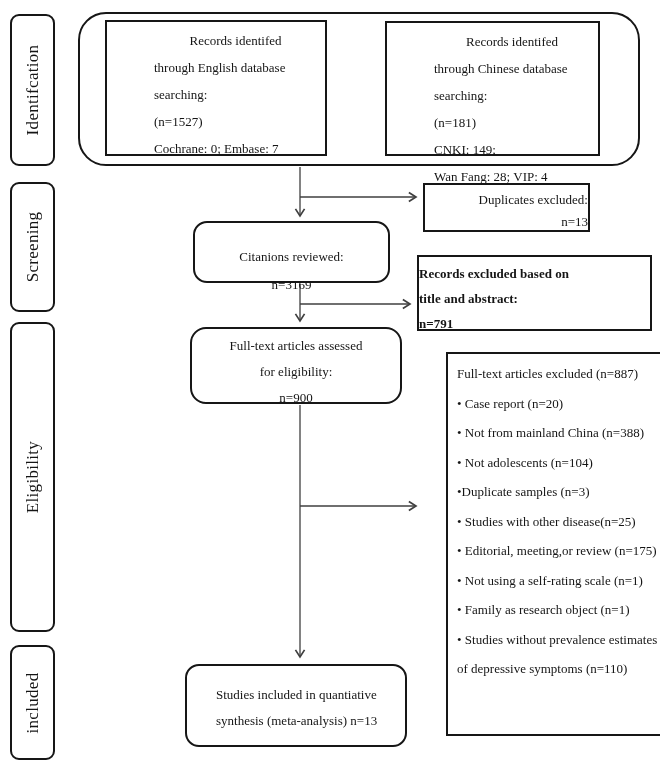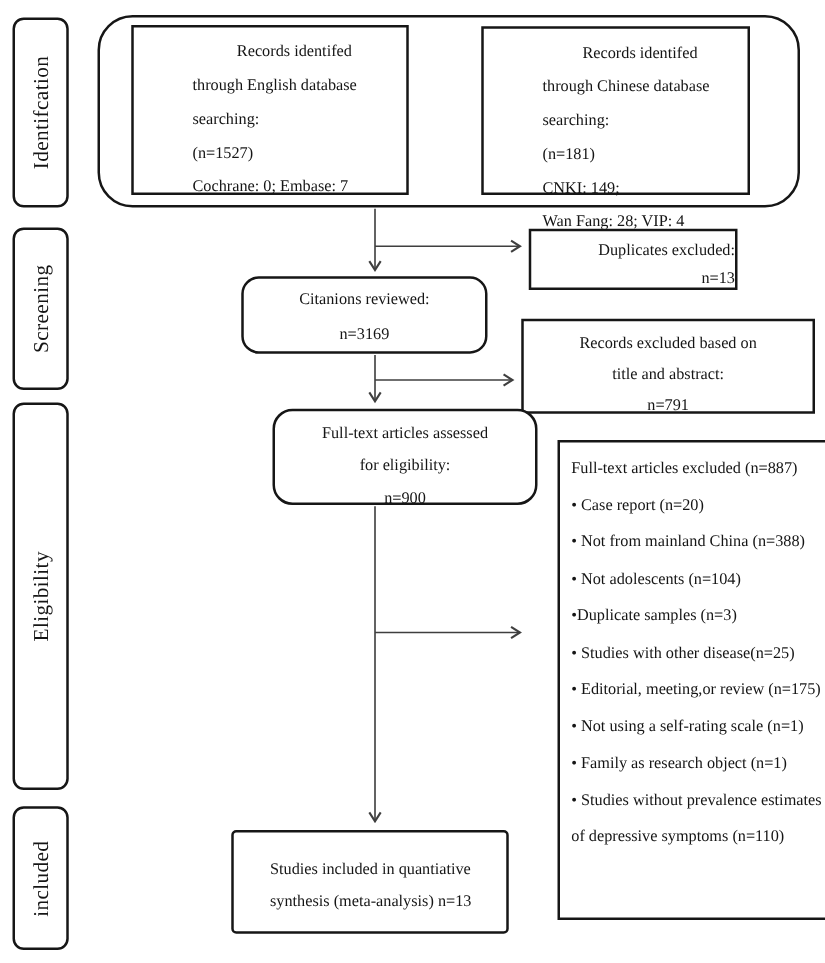--- a/index.html
+++ b/index.html
@@ -9,36 +9,36 @@
   .arrows{position:absolute;left:0;top:0;width:660px;height:770px;}
 
   .box{position:absolute;box-sizing:border-box;border:2px solid #161616;background:#ffffff;font-size:13px;line-height:1;}
 
   .container-box{left:78px;top:12px;width:562px;height:154px;border-radius:28px;border-width:2.5px;background:transparent;}
   .english-box{left:105px;top:20px;width:222px;height:136px;padding-top:5px;}
   .chinese-box{left:385px;top:21px;width:215px;height:135px;padding-top:5px;}
   .english-box .line,.chinese-box .line{line-height:27px;padding-left:8px;text-align:left;margin-left:39px;}
   .line.center{text-align:center;padding-left:0;}
 
-  .citations-box{left:193px;top:221px;width:197px;height:62px;border-radius:14px;border-width:2.5px;padding-top:2px;}
+  .citations-box{left:193px;top:221px;width:197px;height:62px;border-radius:14px;border-width:2.5px;padding-top:20px;}
   .citations-box .line{line-height:28px;text-align:center;}
 
   .duplicates-box{left:423px;top:183px;width:167px;height:49px;padding-top:4px;}
   .duplicates-box .line{line-height:22px;text-align:right;}
 
   .title-abstract-box{left:417px;top:255px;width:235px;height:76px;padding-top:4px;}
-  .title-abstract-box .line{line-height:25px;text-align:center;}
+  .title-abstract-box .line{line-height:25px;font-weight:bold;}
 
-  .assessed-box{left:190px;top:327px;width:212px;height:77px;border-radius:16px;border-width:2.5px;padding-top:4px;margin-left:28px;}
+  .assessed-box{left:190px;top:327px;width:212px;height:77px;border-radius:16px;border-width:2.5px;padding-top:4px;}
   .assessed-box .line{line-height:26px;text-align:center;}
 
   .excluded-box{left:446px;top:352px;width:230px;height:384px;padding-top:5px;}
   .excluded-box .line{line-height:29.5px;padding-left:9px;padding-right:2px;text-align:left;}
 
-  .included-box{left:185px;top:664px;width:222px;height:83px;border-radius:4px;border-width:2.5px;padding-top:16px;}
+  .included-box{left:185px;top:664px;width:222px;height:83px;border-radius:14px;border-width:2.5px;padding-top:16px;}
   .included-box .line{line-height:26px;padding-left:29px;text-align:left;}
 
   .stage{position:absolute;left:10px;width:45px;box-sizing:border-box;border:2px solid #161616;border-radius:9px;background:#ffffff;}
   .stage span{position:absolute;top:50%;left:50%;transform:translate(-50%,-50%) rotate(-90deg);white-space:nowrap;font-size:17px;letter-spacing:.3px;}
   .stage-identification{top:14px;height:152px;}
   .stage-screening{top:182px;height:130px;}
   .stage-eligibility{top:322px;height:310px;}
   .stage-included{top:645px;height:115px;}
 </style>
 </head>

